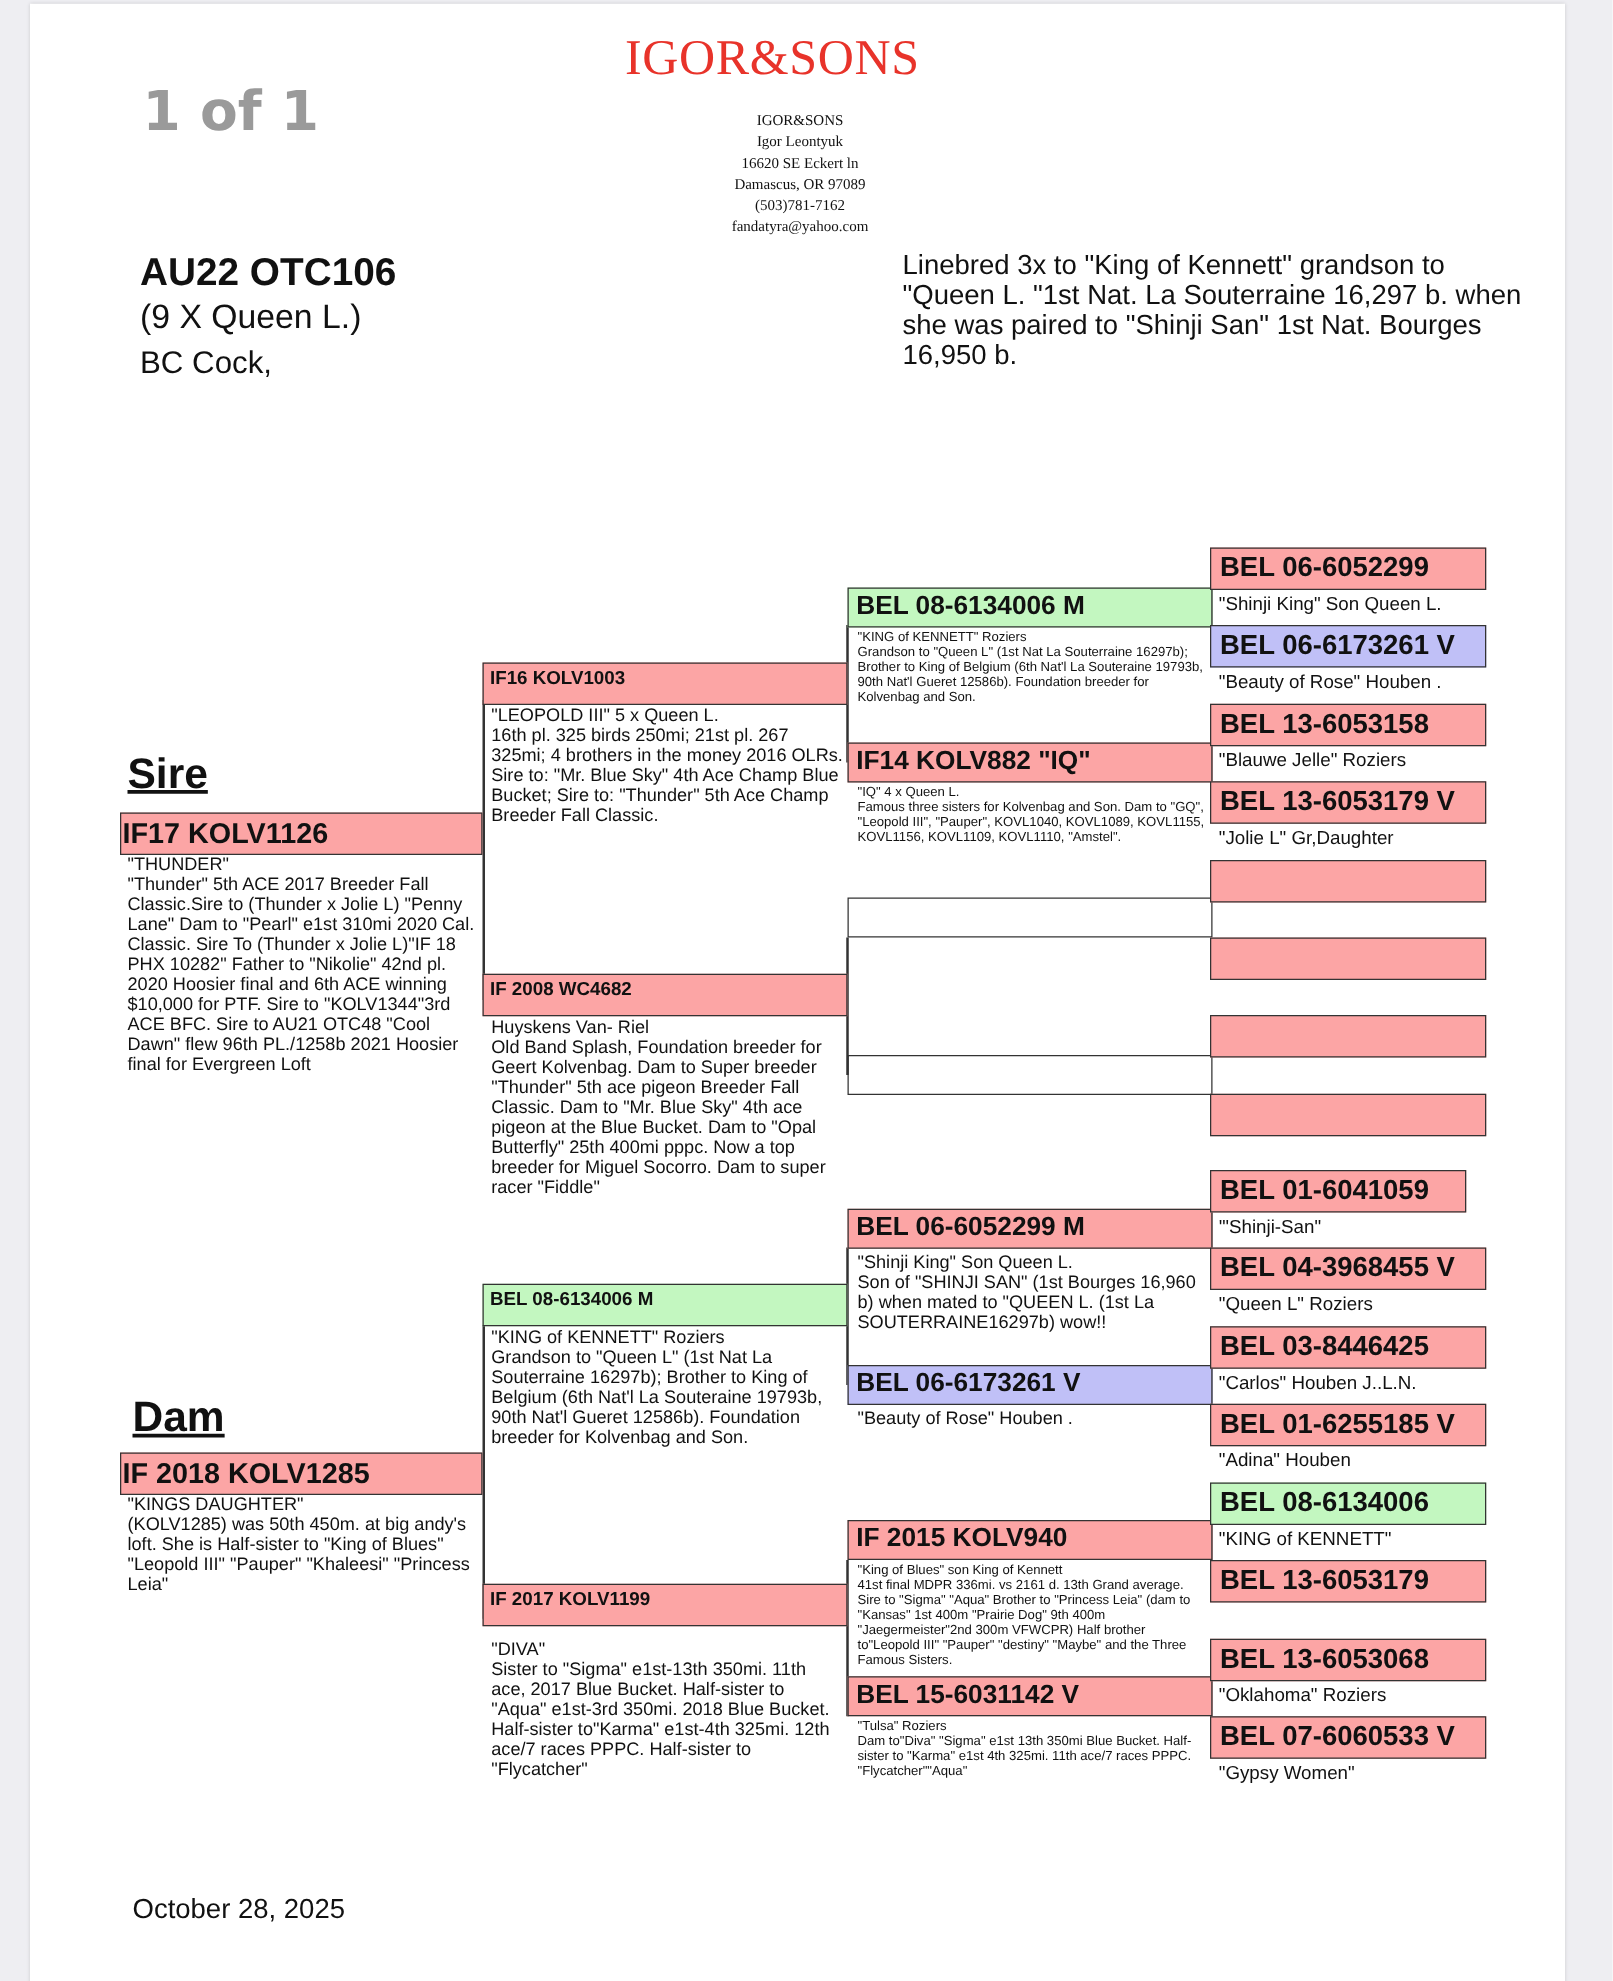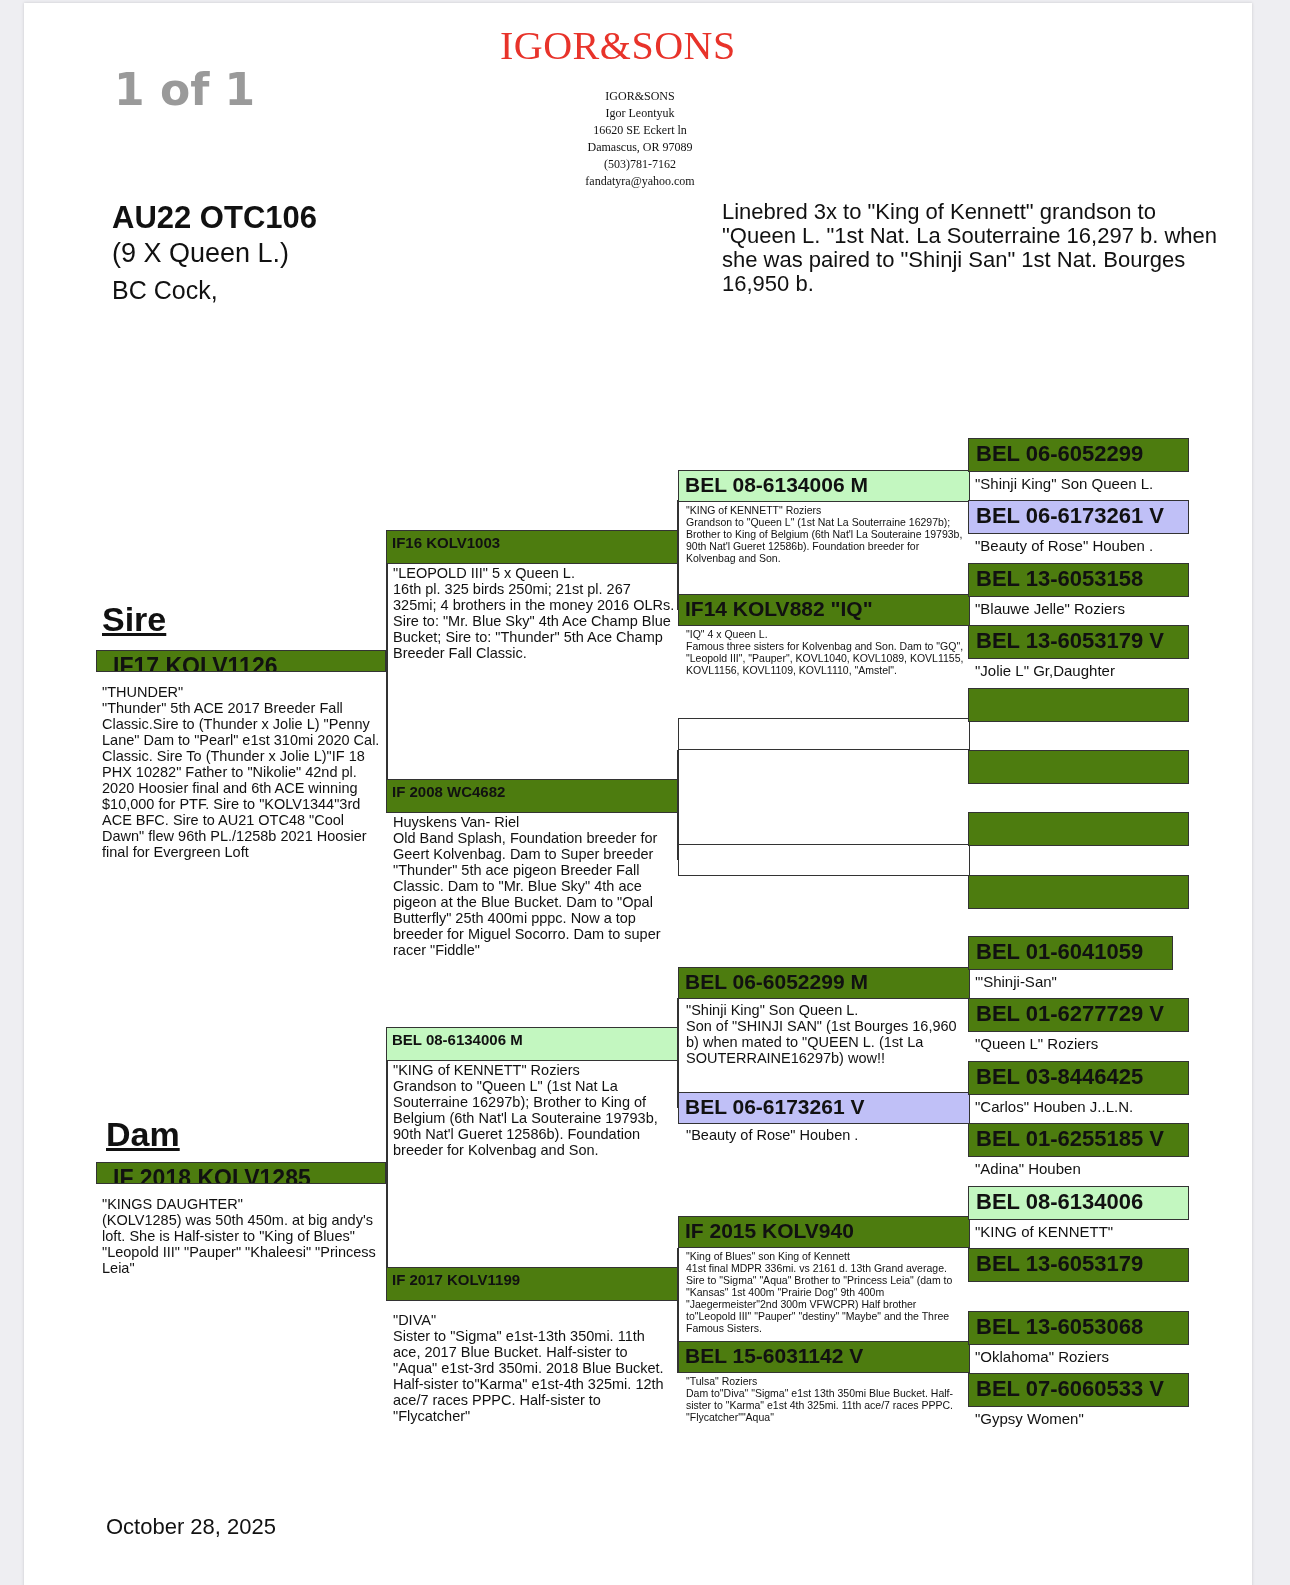--- a/index.html
+++ b/index.html
@@ -17,22 +17,22 @@
   .brand { left: 500px; top: 22px; font-family: "Liberation Serif", serif; font-size: 40px; color: #e8332a; letter-spacing: 0.5px; }
   .addr { left: 555px; top: 88px; width: 170px; text-align: center; font-family: "Liberation Serif", serif; font-size: 12px; line-height: 17px; }
   .bird-id { left: 112px; top: 200px; font-size: 31px; font-weight: bold; }
   .bird-sub { left: 112px; top: 238px; font-size: 27px; }
   .bird-sex { left: 112px; top: 276px; font-size: 25px; }
   .linebred { left: 722px; top: 200px; width: 500px; font-size: 22px; line-height: 24px; }
   .date { left: 106px; top: 1514px; font-size: 22px; }
   .label-sire { left: 102px; top: 600px; font-size: 34px; font-weight: bold; text-decoration: underline; }
   .label-dam  { left: 106px; top: 1115px; font-size: 34px; font-weight: bold; text-decoration: underline; }
 
-  .box { position: absolute; border: 1.5px solid #333; background: #4d7c0f; box-sizing: border-box; font-weight: bold; white-space: nowrap; overflow: hidden; }
-  .box.g1 { height: 22px; font-size: 23px; padding: 2px 16px; }
+  .box { position: absolute; border: 1.5px solid #333; background: #fca5a5; box-sizing: border-box; font-weight: bold; white-space: nowrap; overflow: hidden; }
+  .box.g1 { height: 34px; font-size: 23px; padding: 2px 1px; }
   .box.g2 { height: 34px; font-size: 15px; padding: 3px 5px; }
   .box.g3 { height: 32px; font-size: 21px; padding: 2px 6px; }
   .box.g4 { height: 34px; font-size: 22px; padding: 2px 7px; }
   .green { background: #c3f7c0; }
   .violet { background: #c0c0f7; }
   .note { position: absolute; font-size: 14.5px; line-height: 16px; }
   .note.small { font-size: 10.5px; line-height: 12px; }
   .note.g4n { font-size: 15px; line-height: 17px; white-space: nowrap; }
   .line { position: absolute; background: #333; }
   .empty { position: absolute; border: 1.5px solid #333; box-sizing: border-box; background: transparent; }
@@ -126,21 +126,21 @@
     <div class="box g4 " style="left: 968px; top: 688px; width: 221px;"></div>
     <div class="note g4n" style="left: 975px; top: 725px;"></div>
     <div class="box g4 " style="left: 968px; top: 750px; width: 221px;"></div>
     <div class="note g4n" style="left: 975px; top: 787px;"></div>
     <div class="box g4 " style="left: 968px; top: 812px; width: 221px;"></div>
     <div class="note g4n" style="left: 975px; top: 849px;"></div>
     <div class="box g4 " style="left: 968px; top: 875px; width: 221px;"></div>
     <div class="note g4n" style="left: 975px; top: 912px;"></div>
     <div class="box g4 " style="left: 968px; top: 936px; width: 205px;">BEL 01-6041059</div>
     <div class="note g4n" style="left: 975px; top: 973px;">'"Shinji-San"</div>
-    <div class="box g4 " style="left: 968px; top: 998px; width: 221px;">BEL 01-6277729 V</div>
+    <div class="box g4 " style="left: 968px; top: 998px; width: 221px;">BEL 04-3968455 V</div>
     <div class="note g4n" style="left: 975px; top: 1035px;">"Queen  L"   Roziers</div>
     <div class="box g4 " style="left: 968px; top: 1061px; width: 221px;">BEL 03-8446425</div>
     <div class="note g4n" style="left: 975px; top: 1098px;">"Carlos"   Houben  J..L.N.</div>
     <div class="box g4 " style="left: 968px; top: 1123px; width: 221px;">BEL 01-6255185 V</div>
     <div class="note g4n" style="left: 975px; top: 1160px;">"Adina"  Houben</div>
     <div class="box g4 green" style="left: 968px; top: 1186px; width: 221px;">BEL 08-6134006</div>
     <div class="note g4n" style="left: 975px; top: 1223px;">"KING of KENNETT"</div>
     <div class="box g4 " style="left: 968px; top: 1248px; width: 221px;">BEL 13-6053179</div>
     <div class="note g4n" style="left: 975px; top: 1285px;"></div>
     <div class="box g4 " style="left: 968px; top: 1311px; width: 221px;">BEL 13-6053068</div>

